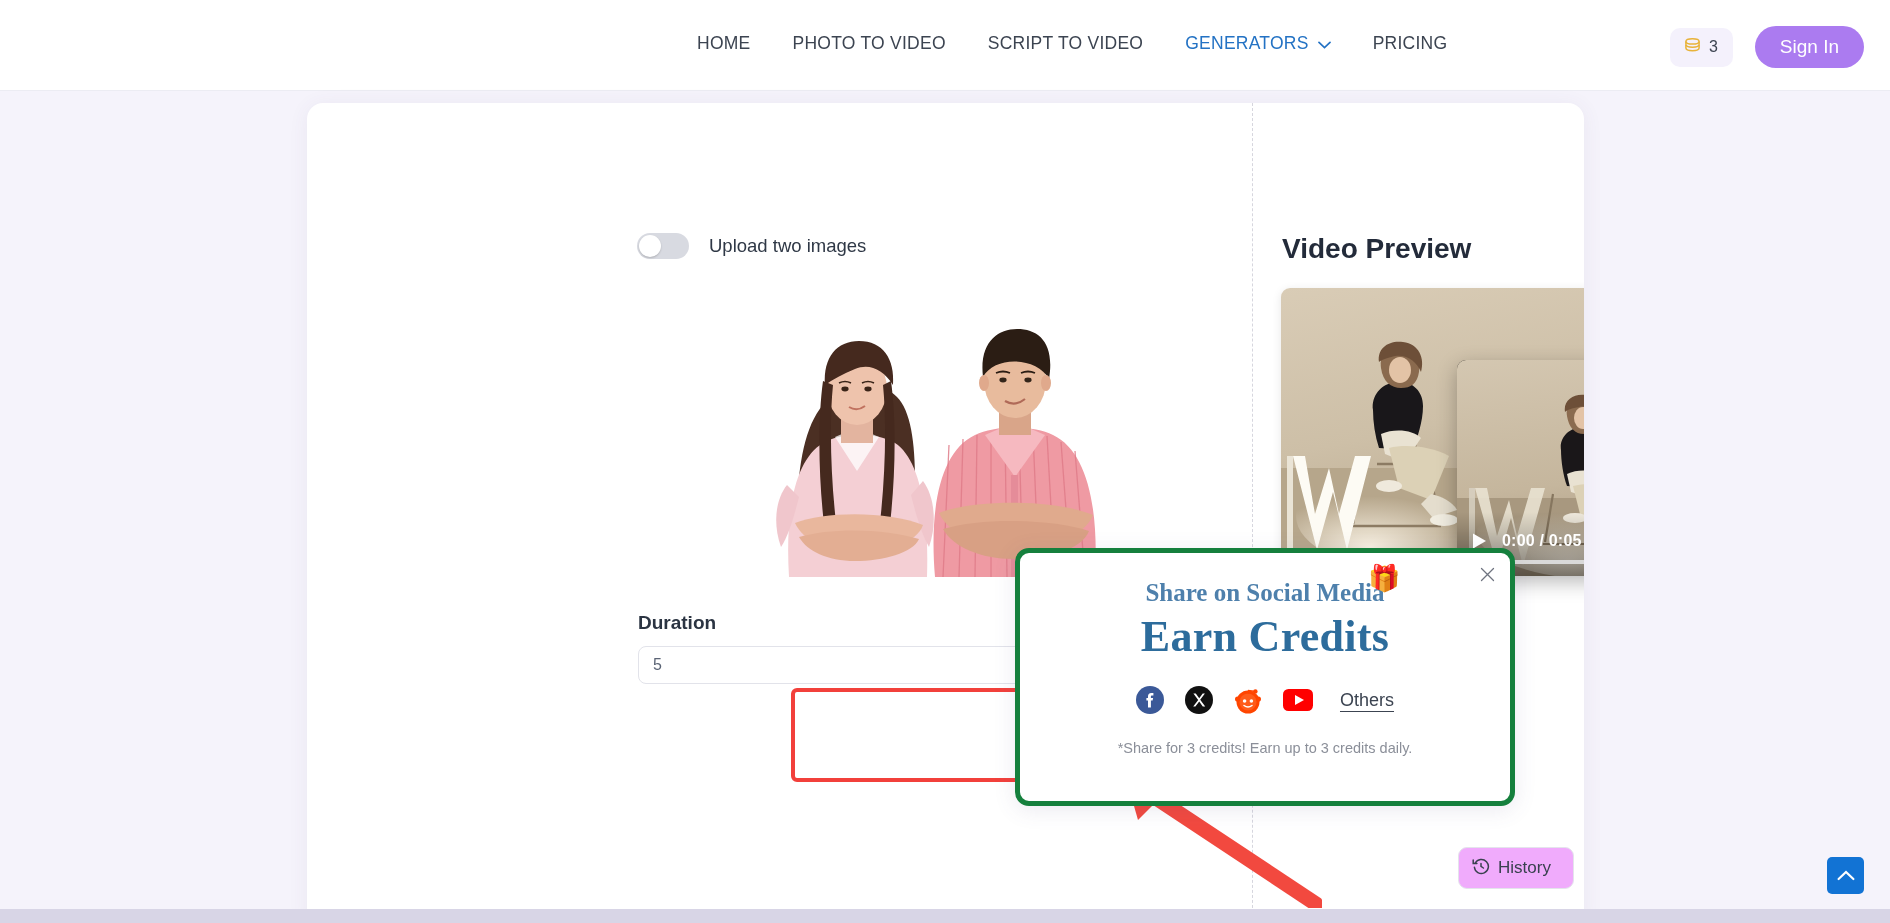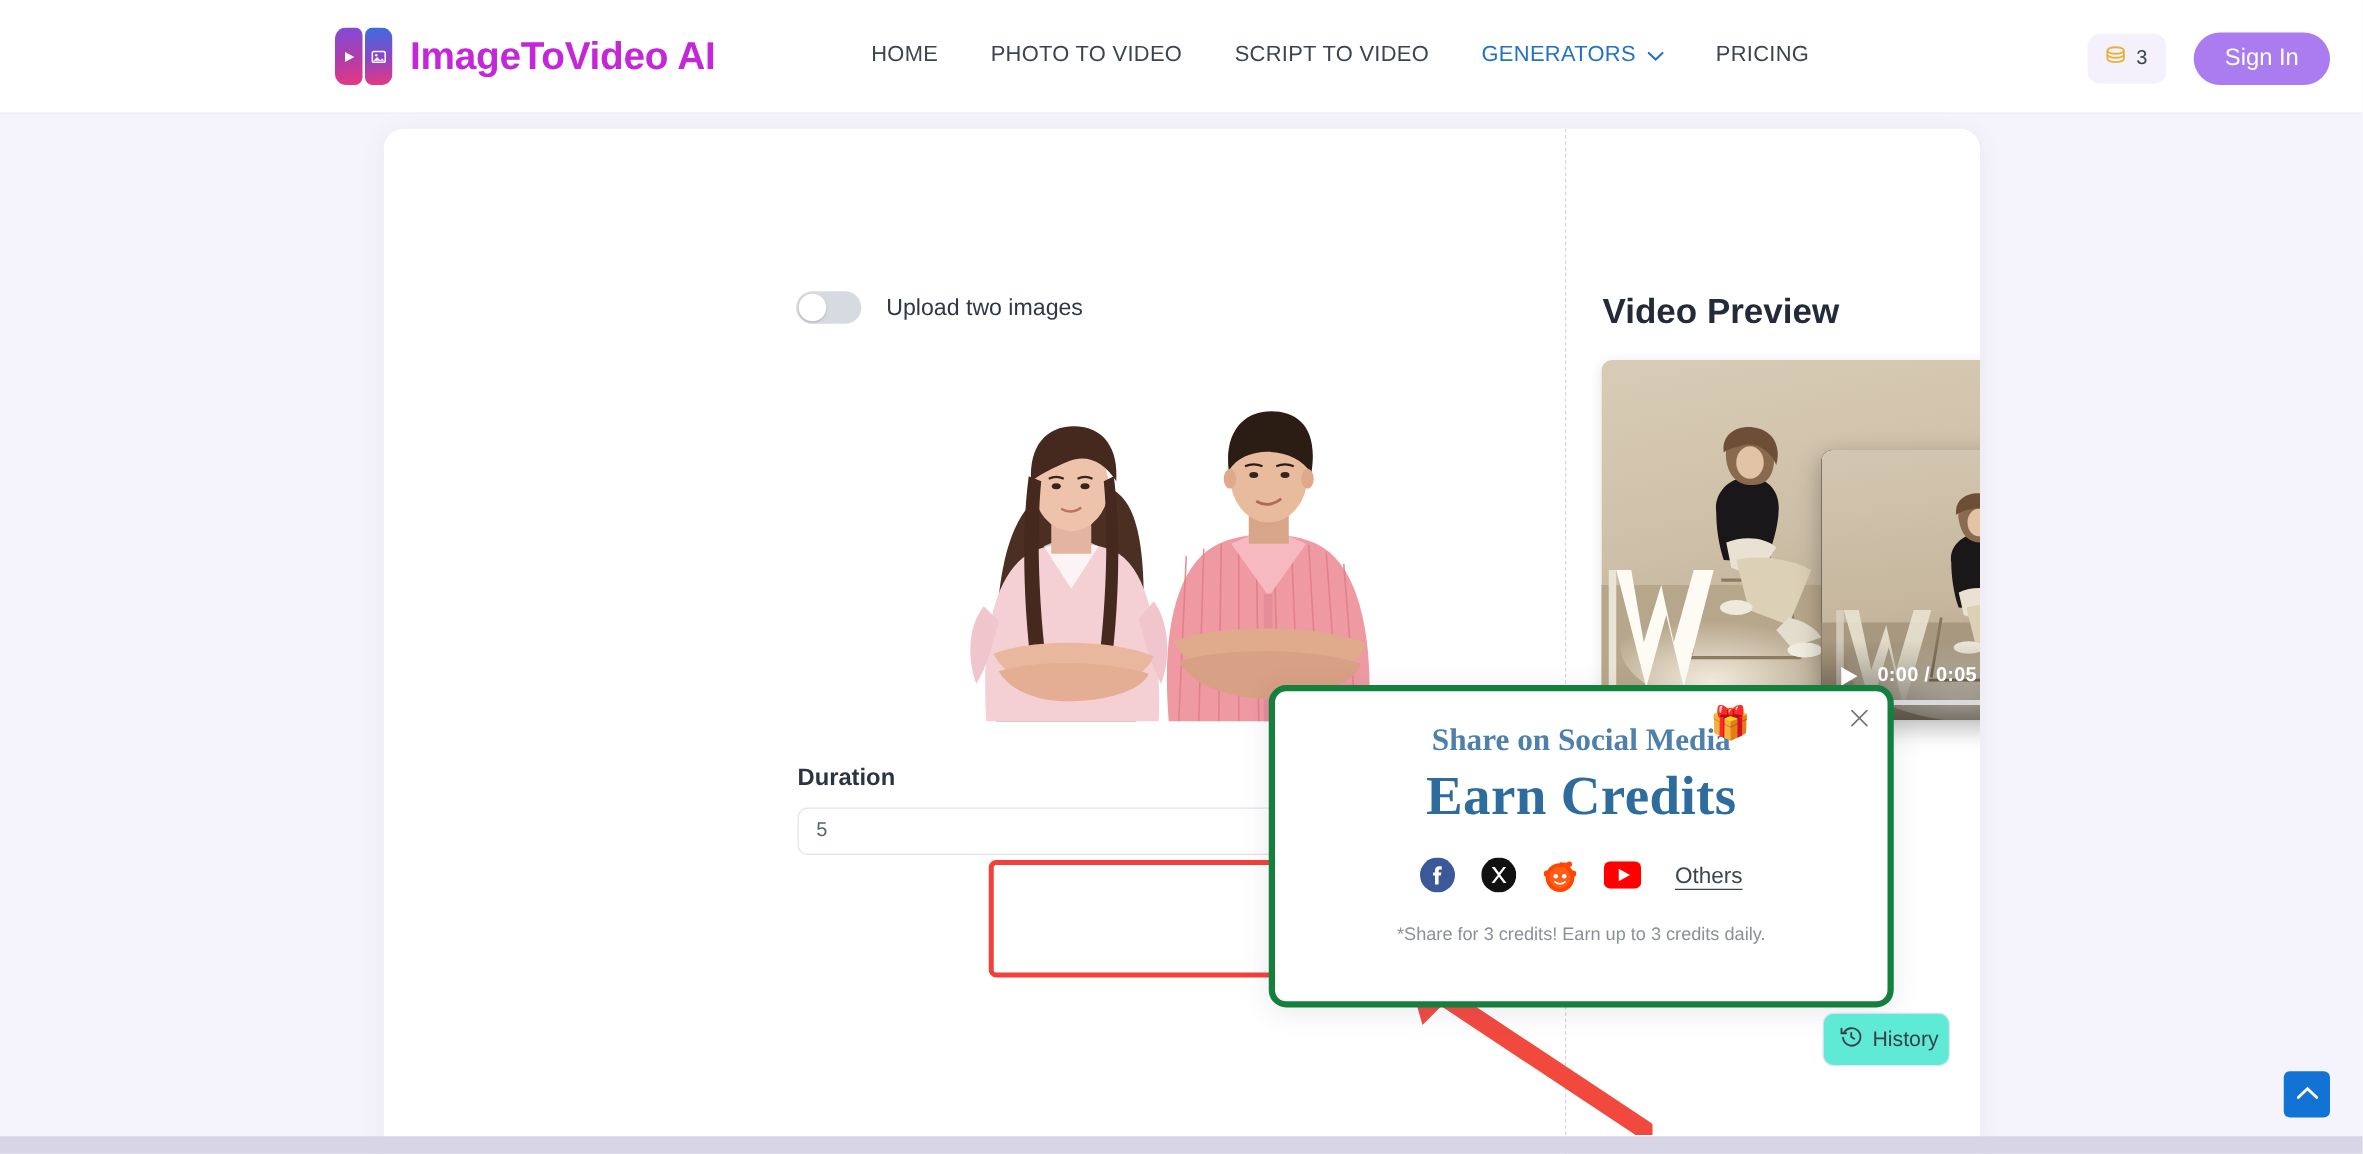--- a/index.html
+++ b/index.html
@@ -335,28 +335,28 @@
   }
   .share-note {
     text-align: center;
     margin-top: 26px;
     font-size: 14.5px;
     color: #8b8f99;
   }
 
   .history-btn {
     position: absolute;
-    left: 1458px; top: 810px;
+    left: 1458px; top: 847px;
     display: flex;
     align-items: center;
     gap: 8px;
-    background: #5eead4;
+    background: #f0abfc;
     border: 1px solid #e4e4ec;
     border-radius: 9px;
-    padding: 9px 8px 9px 13px;
+    padding: 9px 22px 9px 13px;
     cursor: pointer;
   }
   .history-label { font-size: 17px; color: #39414f; }
 
   .scroll-top {
     position: absolute;
     left: 1827px; top: 857px;
     width: 37px; height: 37px;
     background: #1273d4;
     border-radius: 5px;
@@ -369,37 +369,20 @@
     left: 0; bottom: 0;
     width: 1890px; height: 14px;
     background: #d8d5e6;
   }
 </style>
 </head>
 <body>
 
 <div class="header">
 
-  <div class="brand">
-    <div class="brand-mark">
-      <div class="bm-left">
-        <svg width="11" height="11" viewBox="0 0 11 11">
-            <polygon points="2,1.5 9.5,5.5 2,9.5" fill="#ffffff"></polygon>
-          </svg>
-      </div>
-      <div class="bm-right">
-        <svg width="12" height="11" viewBox="0 0 12 11">
-          <rect x="0.8" y="1.2" width="10.4" height="8.6" rx="1.4" fill="none" stroke="#ffffff" stroke-width="1.3"></rect>
-          <circle cx="4" cy="4.2" r="0.95" fill="#ffffff"></circle>
-          <path d="M1.6 8.6 L4.7 5.6 L7.2 8.1 L8.7 6.8 L10.4 8.6 Z" fill="#ffffff"></path>
-        </svg>
-      </div>
-    </div>
-    <div class="brand-text">ImageToVideo AI</div>
-  </div>
 
   <div class="nav">
     <div class="nav-item">HOME</div>
     <div class="nav-item">PHOTO TO VIDEO</div>
     <div class="nav-item">SCRIPT TO VIDEO</div>
     <div class="nav-item active">
       <span>GENERATORS</span>
       <span class="nav-chev">
         <svg width="13" height="8" viewBox="0 0 13 8">
             <path d="M1 1.4 L6.5 6.6 L12 1.4" fill="none" stroke="#2372c4" stroke-width="1.7" stroke-linecap="round"></path>

